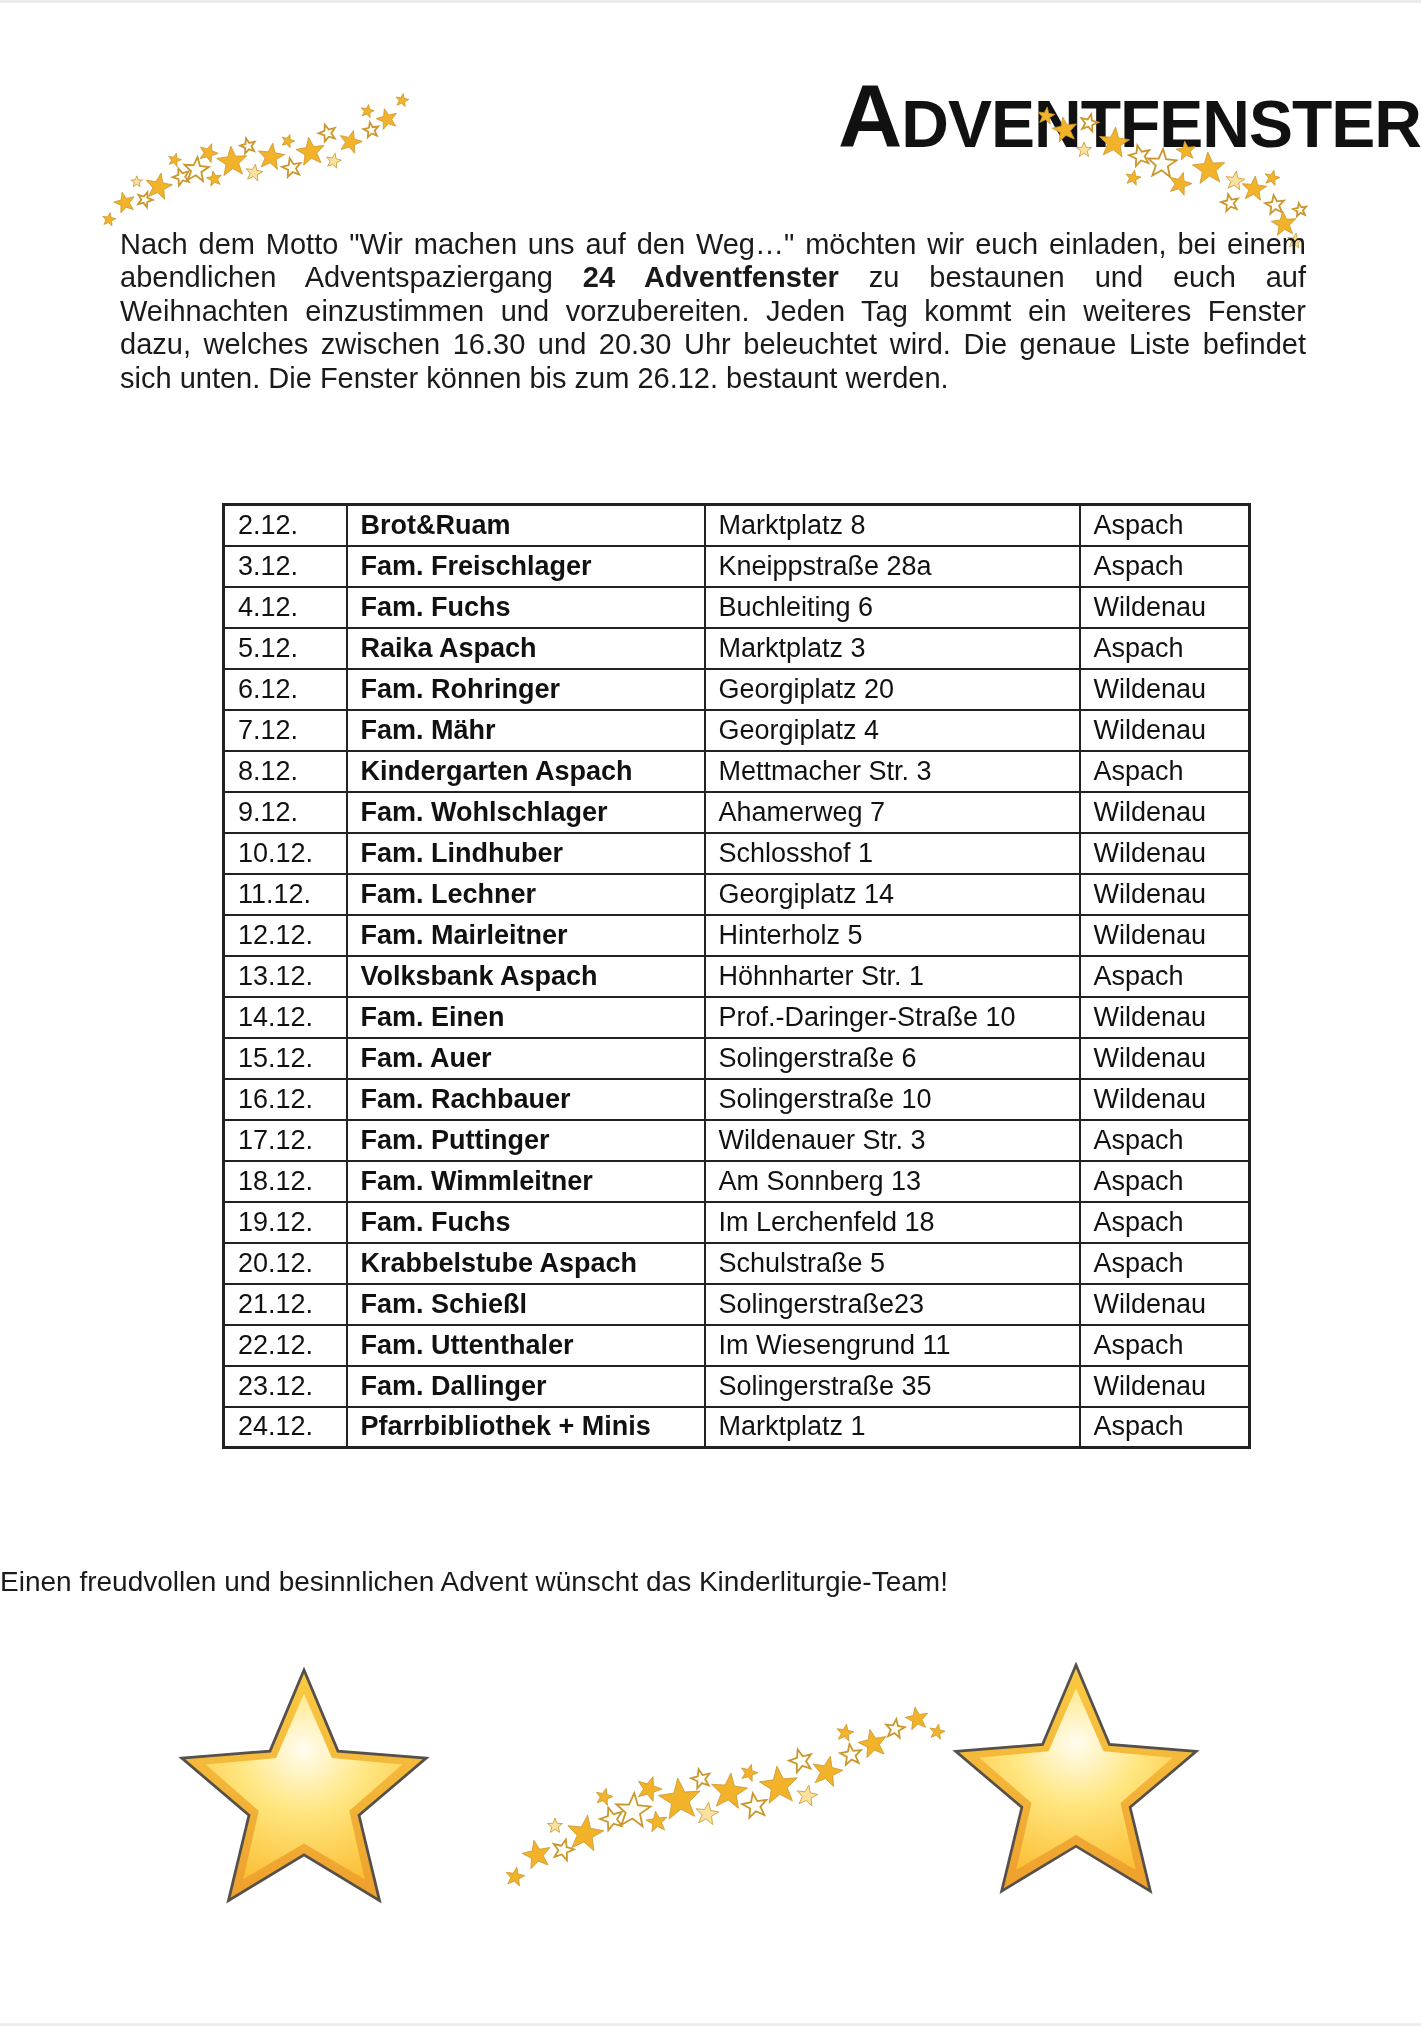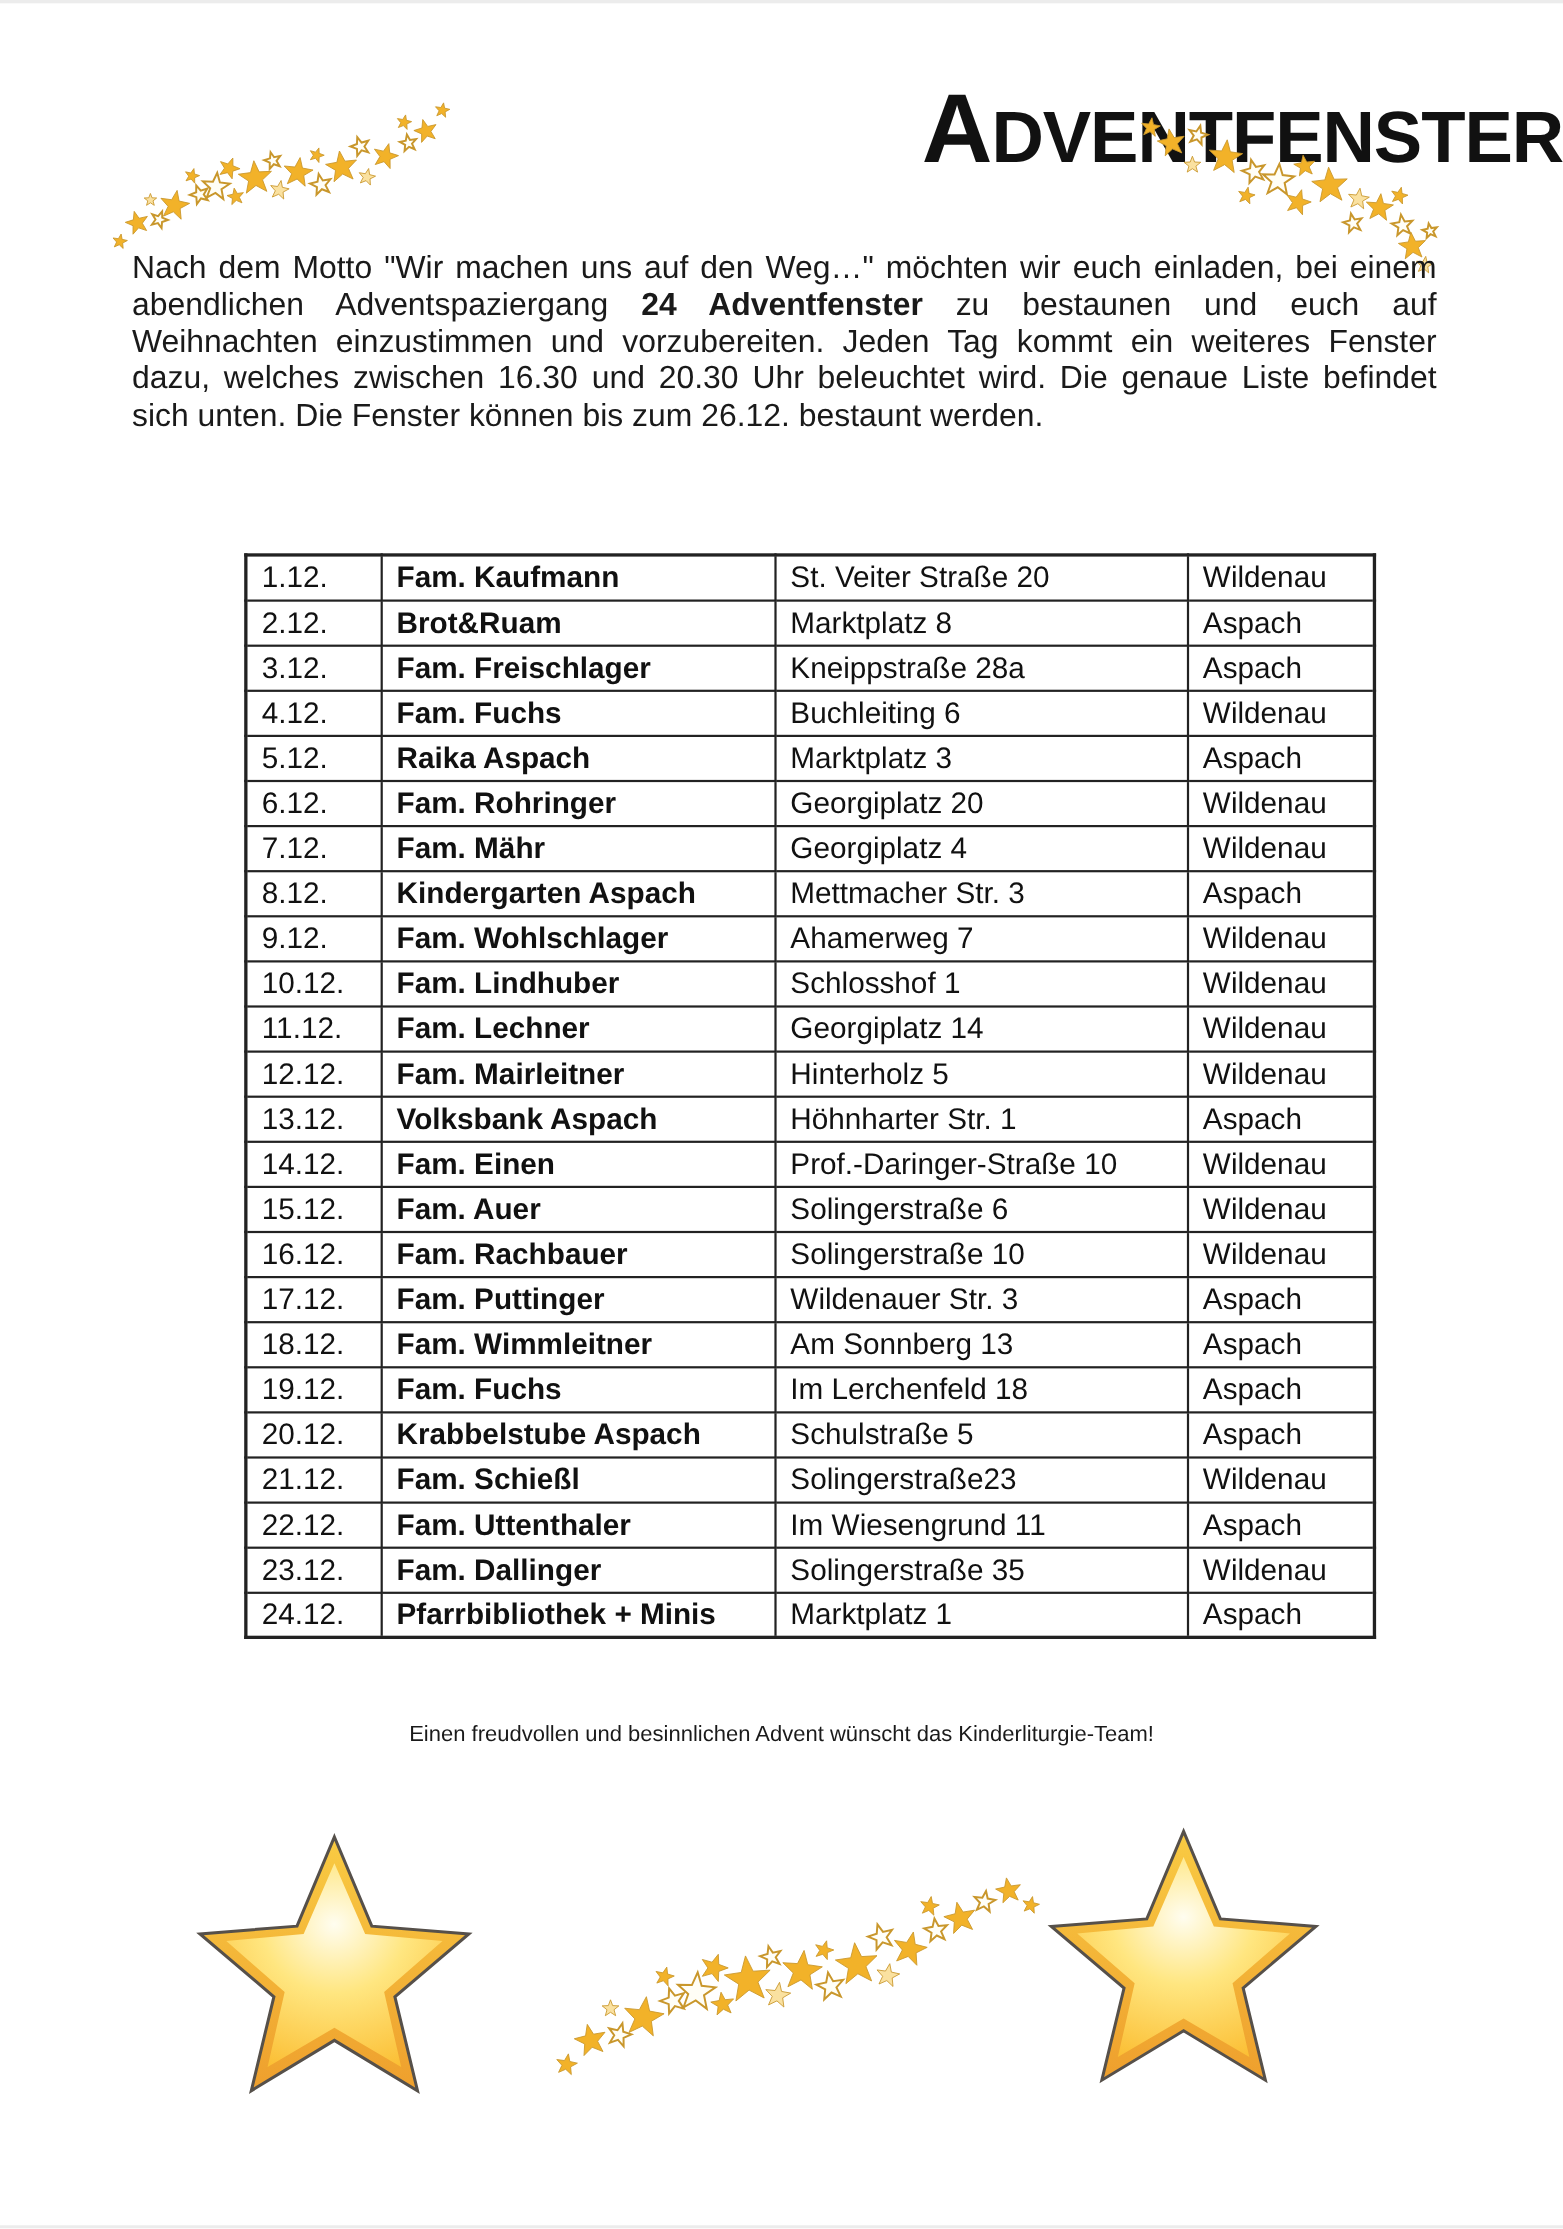--- a/index.html
+++ b/index.html
@@ -69,22 +69,22 @@
   col.col-date    { width: 123px; }
   col.col-name    { width: 358px; }
   col.col-address { width: 375px; }
   col.col-town    { width: 170px; }
   td.col-name { font-weight: bold; }
 
   
   .footer-line {
     position: absolute;
     top: 1566px; left: 0; width: 100%;
-    text-align: center;
-    font-size: 20px;
+    text-align: left;
+    font-size: 28px;
     color: #1a1a1a;
   }
 
   
   .big-star { position: absolute; overflow: visible; }
   #big-star-left  { left: 178px; top: 1665px; width: 252px; height: 260px; }
   #big-star-right { left: 952px; top: 1660px; width: 248px; height: 255px; }
 
   .defs-holder { position: absolute; width: 0; height: 0; overflow: hidden; }
 </style>
@@ -163,26 +163,20 @@
   <p class="intro"><span>Nach dem Motto "Wir machen uns auf den Weg…" möchten wir euch einladen, bei einem abendlichen Adventspaziergang </span><b>24 Adventfenster</b><span> zu bestaunen und euch auf Weihnachten einzustimmen und vorzubereiten. Jeden Tag kommt ein weiteres Fenster dazu, welches zwischen 16.30 und 20.30 Uhr beleuchtet wird. Die genaue Liste befindet sich unten. Die Fenster können bis zum 26.12. bestaunt werden.</span></p>
 
   <table class="advent">
     <colgroup>
       <col class="col-date">
         <col class="col-name">
         <col class="col-address">
         <col class="col-town">
     </colgroup>
     <tbody>
-        <tr>
-          <td class="col-date">1.12.</td>
-          <td class="col-name">Fam. Kaufmann</td>
-          <td class="col-address">St. Veiter Straße 20</td>
-          <td class="col-town">Wildenau</td>
-        </tr>
         <tr>
           <td class="col-date">2.12.</td>
           <td class="col-name">Brot&amp;Ruam</td>
           <td class="col-address">Marktplatz 8</td>
           <td class="col-town">Aspach</td>
         </tr>
         <tr>
           <td class="col-date">3.12.</td>
           <td class="col-name">Fam. Freischlager</td>
           <td class="col-address">Kneippstraße 28a</td>

